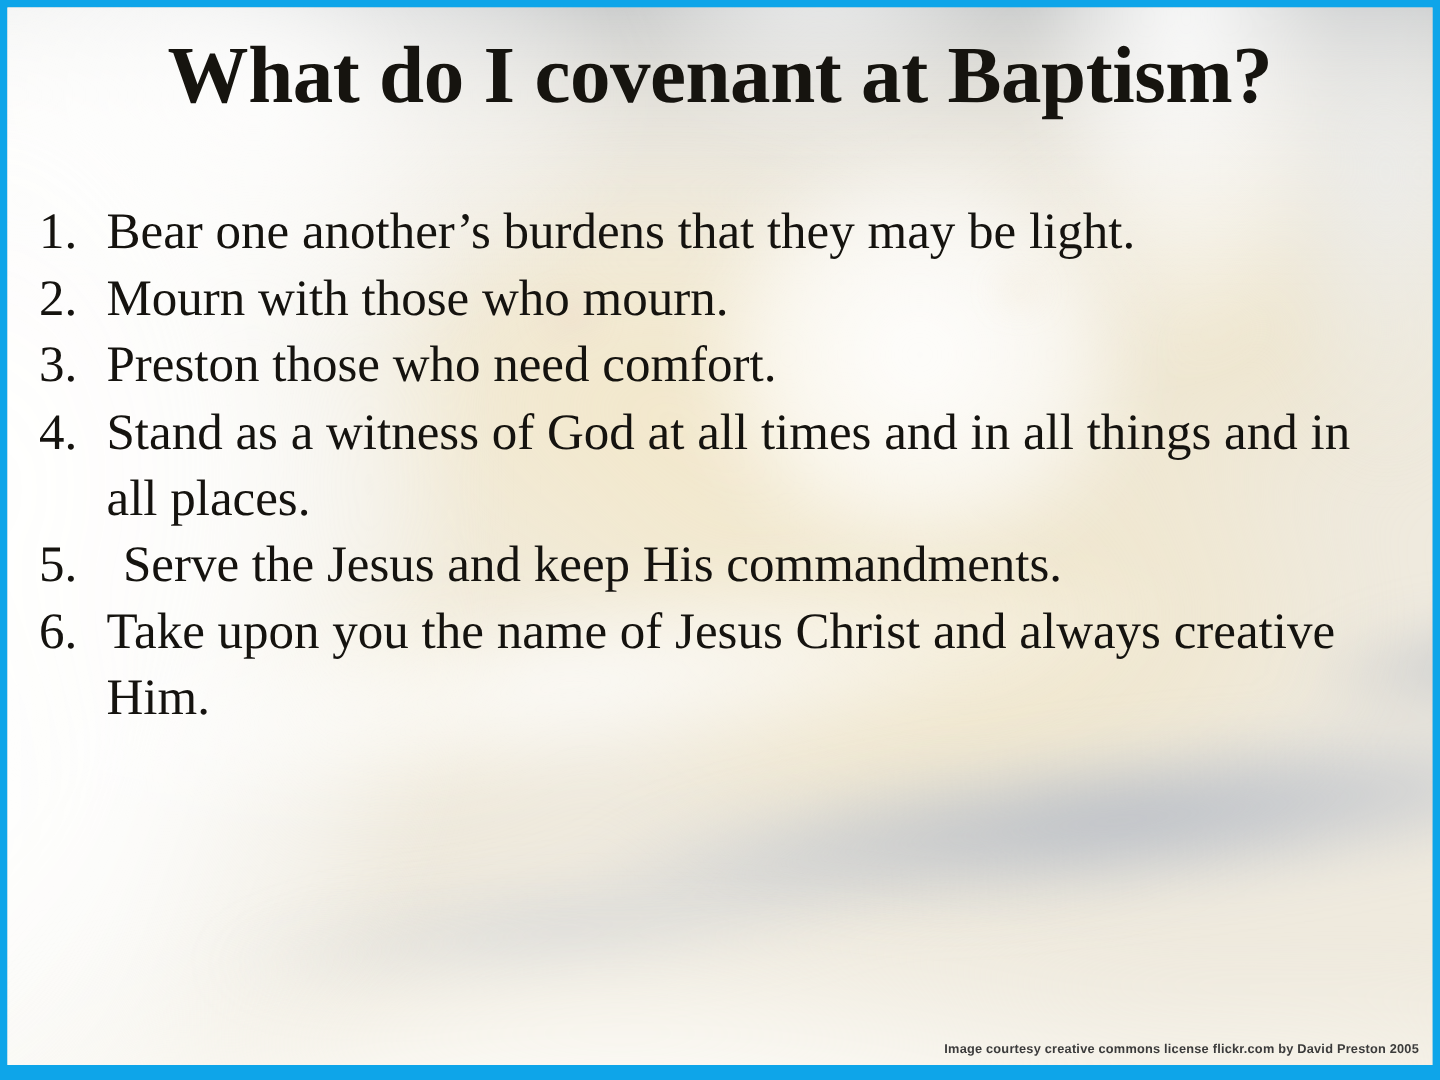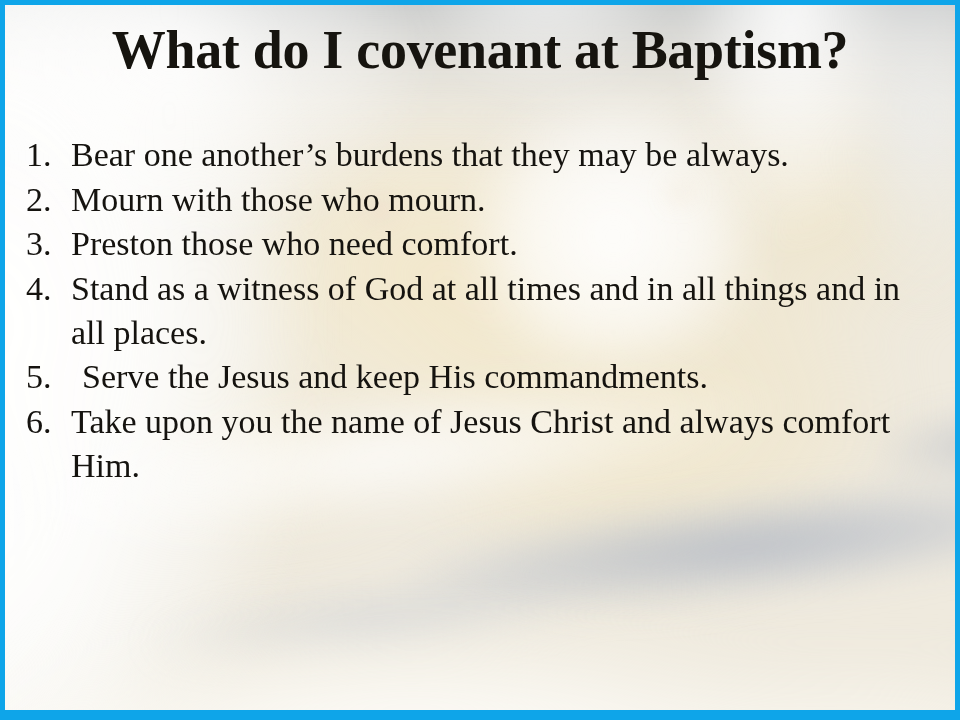--- a/index.html
+++ b/index.html
@@ -192,21 +192,21 @@
   </div>
 
   <div id="content">
 
     <div id="title">What do I covenant at Baptism?</div>
 
     <div id="list">
 
       <div class="item">
         <span class="num">1.</span>
-        <span class="txt">Bear one another’s burdens that they may be always.</span>
+        <span class="txt">Bear one another’s burdens that they may be light.</span>
       </div>
 
       <div class="item">
         <span class="num">2.</span>
         <span class="txt">Mourn with those who mourn.</span>
       </div>
 
       <div class="item">
         <span class="num">3.</span>
         <span class="txt">Preston those who need comfort.</span>
@@ -217,20 +217,21 @@
         <span class="txt">Stand as a witness of God at all times and in all things and in all places.</span>
       </div>
 
       <div class="item">
         <span class="num wide">5.</span>
         <span class="txt">Serve the Jesus and keep His commandments.</span>
       </div>
 
       <div class="item">
         <span class="num">6.</span>
-        <span class="txt">Take upon you the name of Jesus Christ and always comfort Him.</span>
+        <span class="txt">Take upon you the name of Jesus Christ and always creative Him.</span>
       </div>
 
     </div>
 
+    <div id="credit">Image courtesy creative commons license flickr.com by David Preston 2005</div>
 
   </div>
 </div>
 
 </body></html>

